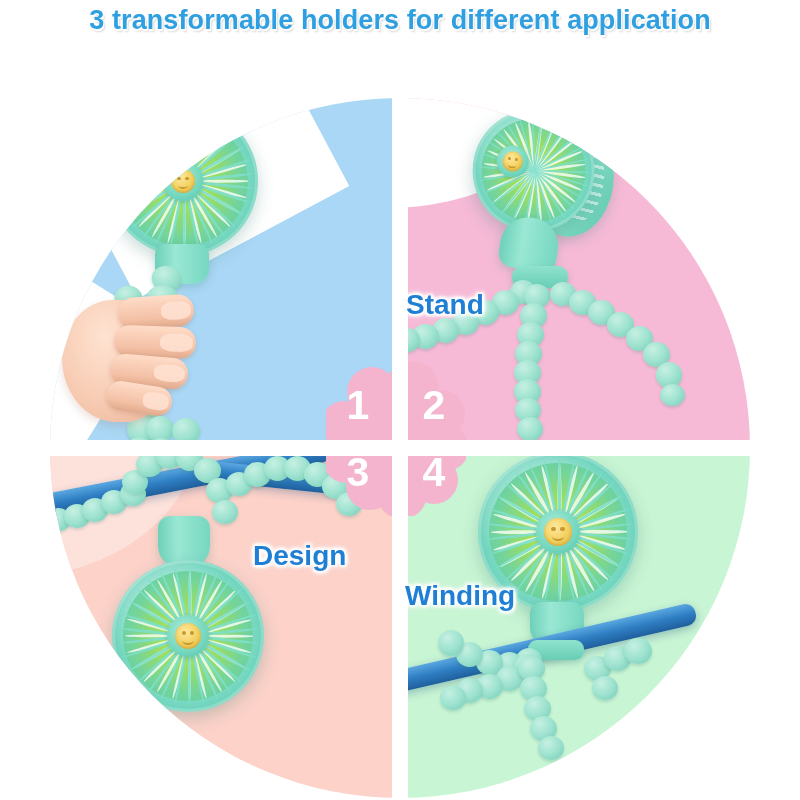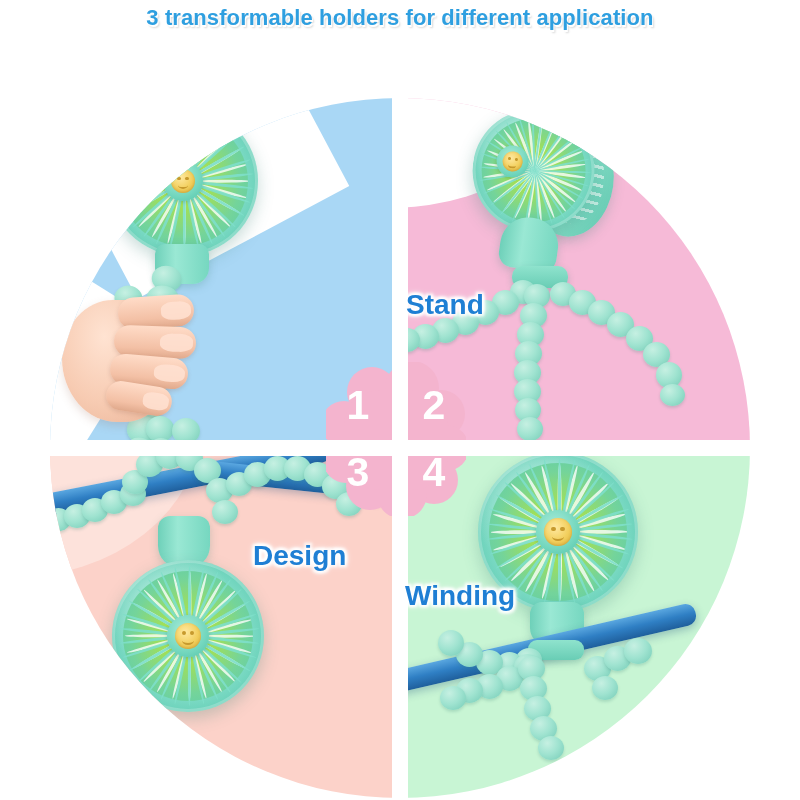--- a/index.html
+++ b/index.html
@@ -34,21 +34,21 @@
     padding-top: 8px;
     font-size: 37px;
     font-weight: bold;
     color: #2980d9;
     letter-spacing: 0.3px;
     text-shadow: 2px 3px 0 #ffffff, 3px 4px 2px rgba(150,150,150,0.45);
   }
   .subtitle {
     margin: 0;
     padding-top: 5px;
-    font-size: 22px;
+    font-size: 27px;
     font-weight: bold;
     color: #2e9fe0;
     letter-spacing: 0.1px;
     text-shadow: 1px 2px 0 #ffffff, 2px 3px 2px rgba(160,160,160,0.4);
   }
 
   
   .circle-wrap {
     position: absolute;
     left: 50px;

